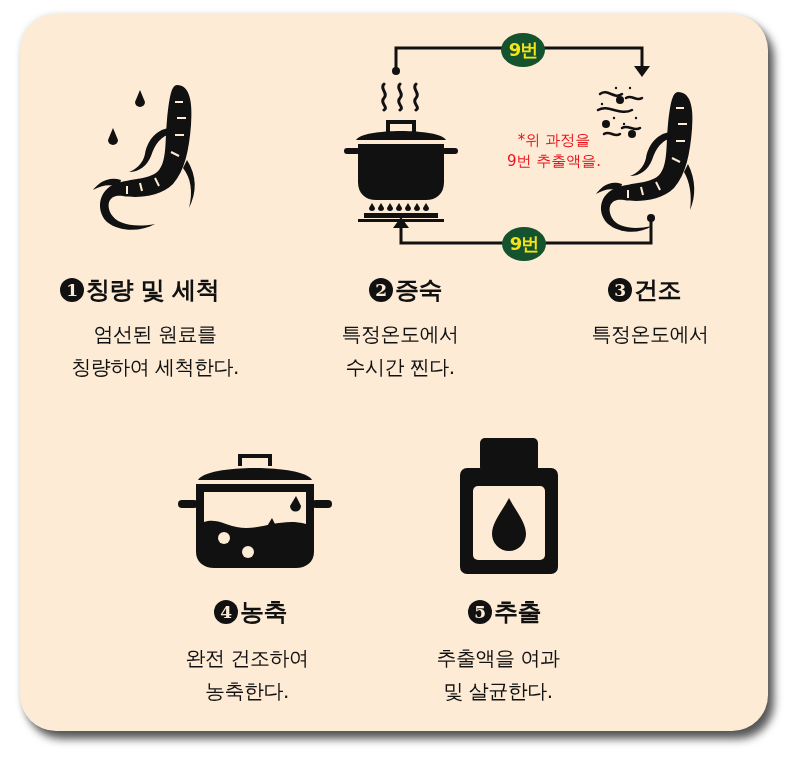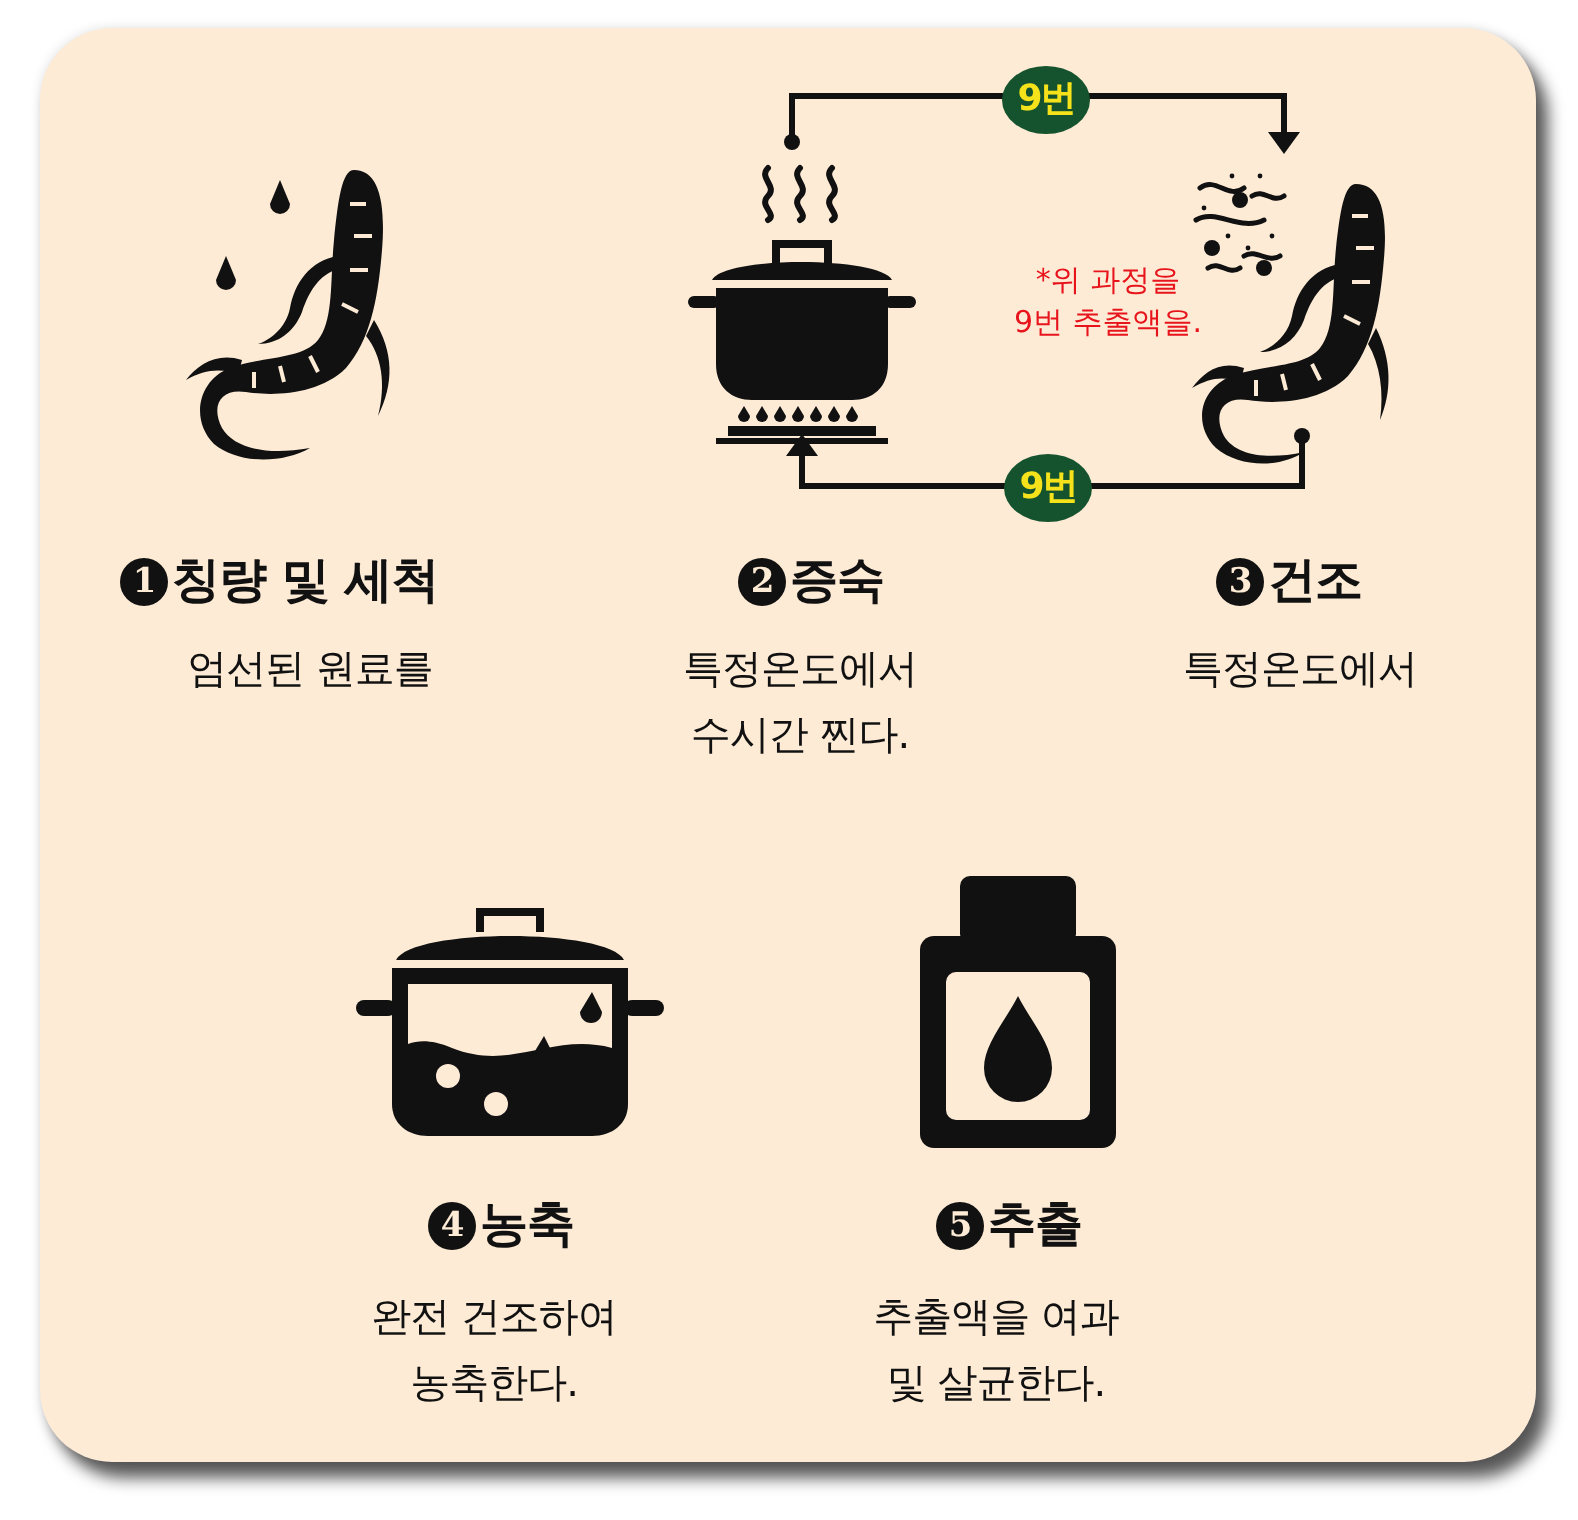--- a/index.html
+++ b/index.html
@@ -137,20 +137,21 @@
   <rect x="0" y="32" width="98" height="106" rx="7" fill="#111"></rect>
   <rect x="13" y="50" width="72" height="74" rx="5" fill="#FDEBD6"></rect>
   <path d="M49 62 C55 74,66 86,66 98 A17 17 0 0 1 32 98 C32 86,43 74,49 62 Z" fill="#111"></path>
 </svg>
 
 <div class="step-title" style="left:60px;top:274px;">
   <span class="num">1</span><span>칭량 및 세척</span>
 </div>
 <div class="step-desc" style="left:40px;top:318px;width:230px;">
   <div>엄선된 원료를</div>
+  <div>칭량하여 세척한다.</div>
 </div>
 
 <div class="step-title" style="left:369px;top:274px;">
   <span class="num">2</span><span>증숙</span>
 </div>
 <div class="step-desc" style="left:300px;top:318px;width:200px;">
   <div>특정온도에서</div>
   <div>수시간 찐다.</div>
 </div>
 

